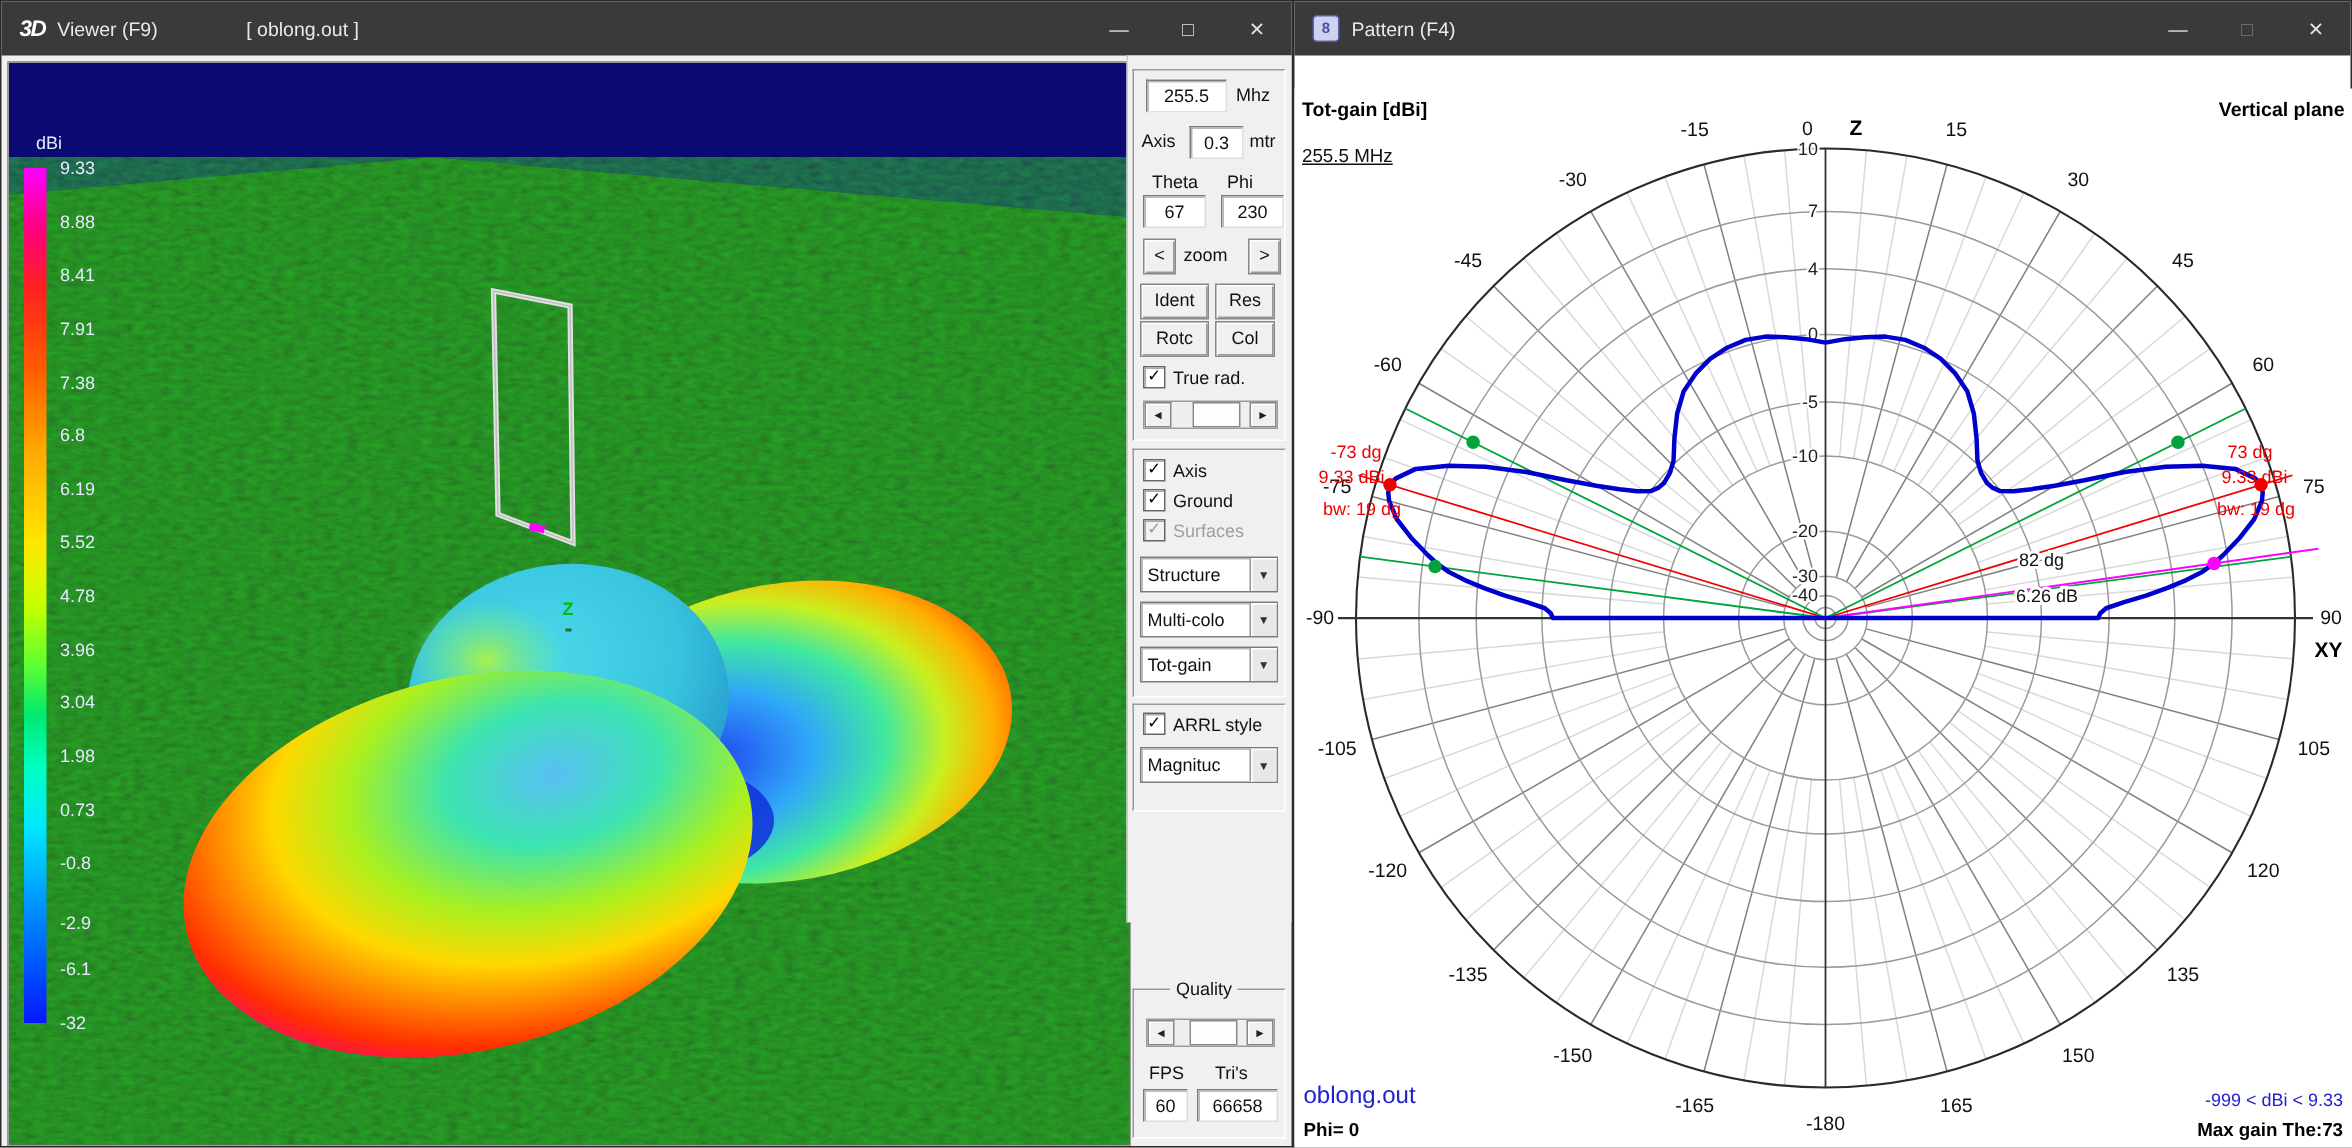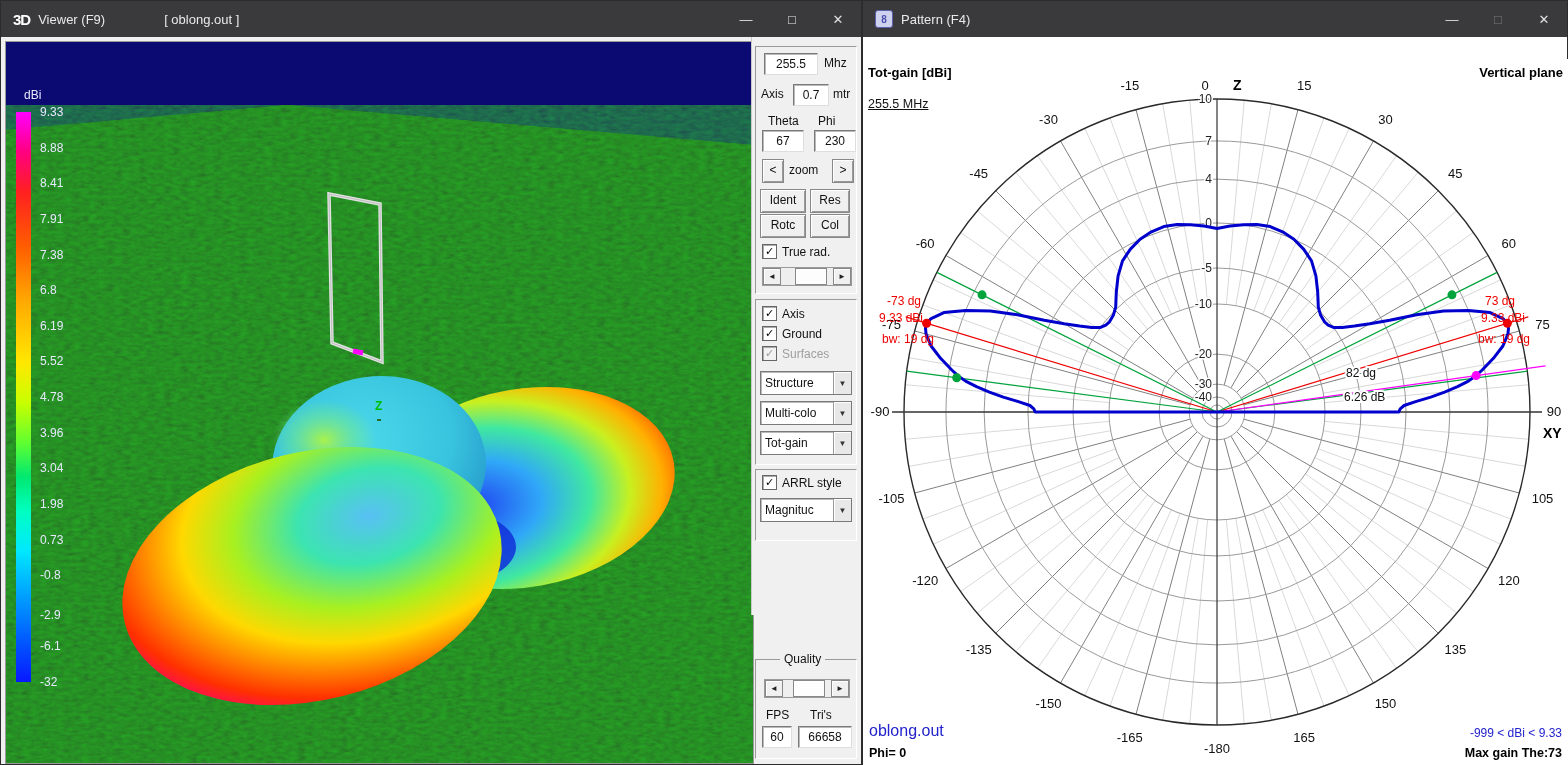--- a/index.html
+++ b/index.html
@@ -8,21 +8,21 @@
   .win{position:absolute;top:0;height:765px;box-sizing:border-box;}
   
   .titlebar{position:absolute;left:0;top:0;right:0;height:36px;background:#3a3a3c;
     color:#e9e9e9;font-size:13px;display:flex;align-items:center;}
   .tb-title{margin-left:8px;}
   .tb-doc{margin-left:59px;}
   .tb-controls{margin-left:auto;display:flex;height:100%;}
   .tb-btn{width:46px;height:100%;display:flex;align-items:center;justify-content:center;
     color:#e0e0e0;font-size:13px;}
   .tb-btn.dim{color:#7a7a7a;}
-  .appicon3d{margin-left:12px;font-weight:bold;font-size:15px;color:#fff;
+  .appicon3d{margin-left:12px;font-weight:bold;font-style:italic;font-size:15px;color:#fff;
     letter-spacing:-1px;}
   .appicon-pat{margin-left:12px;width:16px;height:16px;border-radius:3px;background:#cfd2ee;
     border:1px solid #5a5fae;display:flex;align-items:center;justify-content:center;
     color:#4a4fae;font-size:10px;font-weight:bold;}
   
   #viewer-win{left:0;width:862px;background:#f0f0f0;border:1px solid #2c2c2c;}
   .viewport{position:absolute;left:4px;top:40px;width:747px;height:721px;
     border:1px solid #9a9a9a;background:#1a5a16;overflow:hidden;}
   .colorscale{position:absolute;left:6px;top:36px;width:70px;height:640px;}
   .scale-title{position:absolute;left:12px;top:10px;color:#e8e8ff;font-size:12px;}
@@ -180,21 +180,21 @@
       </div>
     </div>
 
     <div class="ctrl-panel">
       <div class="frame" style="top:9px;height:246px;"></div>
 
       <div class="tinput" style="left:12px;top:16px;width:52px;">255.5</div>
       <div class="clabel" style="left:72px;top:19px;">Mhz</div>
 
       <div class="clabel" style="left:9px;top:50px;">Axis</div>
-      <div class="tinput" style="left:41px;top:47px;width:34px;">0.7</div>
+      <div class="tinput" style="left:41px;top:47px;width:34px;">0.3</div>
       <div class="clabel" style="left:81px;top:50px;">mtr</div>
 
       <div class="clabel" style="left:16px;top:77px;">Theta</div>
       <div class="clabel" style="left:66px;top:77px;">Phi</div>
       <div class="tinput" style="left:10px;top:93px;width:40px;">67</div>
       <div class="tinput" style="left:62px;top:93px;width:40px;">230</div>
 
       <div class="cbtn" style="left:10px;top:122px;width:20px;">&lt;</div>
       <div class="clabel" style="left:37px;top:126px;">zoom</div>
       <div class="cbtn" style="left:80px;top:122px;width:20px;">&gt;</div>

